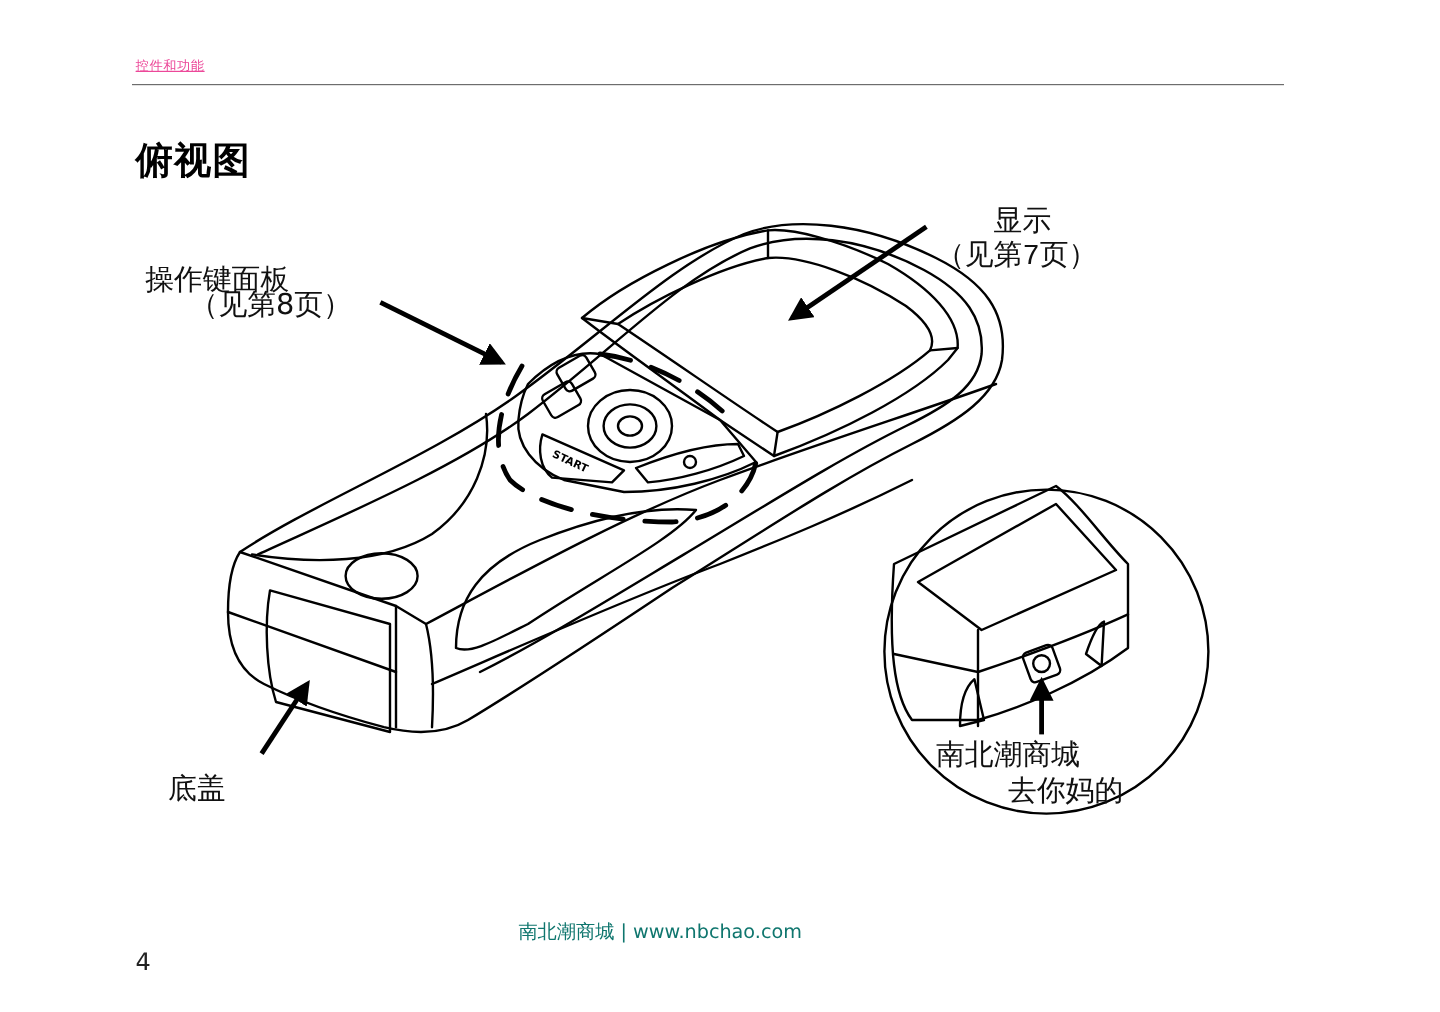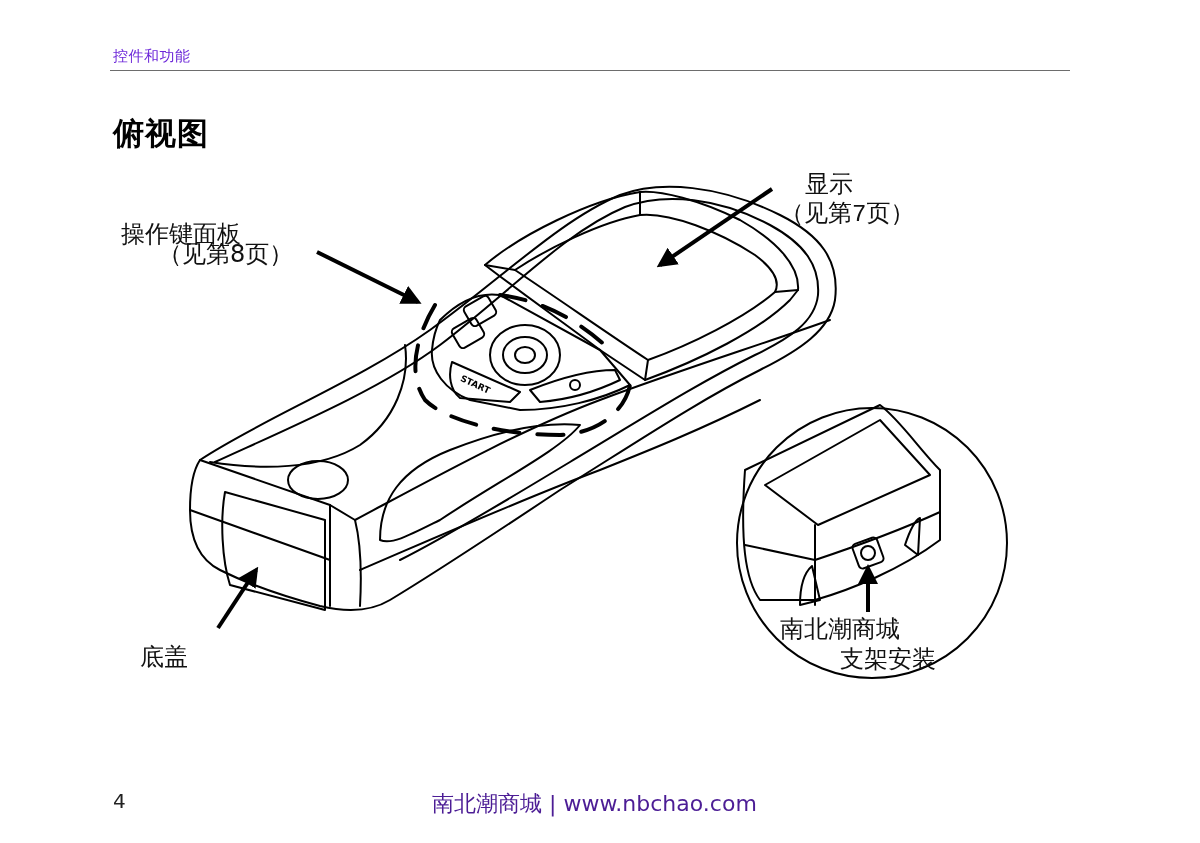--- a/index.html
+++ b/index.html
@@ -1,31 +1,31 @@
 <!DOCTYPE html>
 <html><head>
   <meta charset="utf-8">
   <style>
     html, body { margin: 0; padding: 0; background: #ffffff; }
     body { width: 1200px; height: 843px; position: relative; overflow: hidden;
            font-family: "DejaVu Sans", sans-serif; color: #000; }
     .abs { position: absolute; }
-    .header-text { left: 113px; top: 47px; font-size: 15px; color: #6d28d9; letter-spacing: 0.5px; }
+    .header-text { left: 113px; top: 47px; font-size: 11px; color: #ec4899; letter-spacing: 0.5px; text-decoration: underline; }
     .header-rule { left: 110px; top: 70px; width: 960px; height: 0; border-top: 1px solid #6d6d6d; }
     .page-title { left: 113px; top: 113px; font-size: 31px; font-weight: bold; letter-spacing: 1px; }
     .label { font-size: 24px; line-height: 28px; white-space: nowrap; color: #111; }
     .lbl-keypad1 { left: 121px; top: 222px; font-family: Liberation Mono, monospace; }
     .lbl-keypad2 { left: 158px; top: 240px; }
-    .lbl-display1 { left: 805px; top: 170px; }
+    .lbl-display1 { left: 828px; top: 170px; }
     .lbl-display2 { left: 780px; top: 201px; font-family: Liberation Mono, monospace; }
     .lbl-cover { left: 140px; top: 643px; }
     .lbl-mount1 { left: 780px; top: 615px; }
     .lbl-mount2 { left: 840px; top: 645px; }
     .page-number { left: 113px; top: 789px; font-size: 20px; color: #222; }
-    .footer { left: 432px; top: 789px; font-size: 22px; color: #4c1d95; white-space: nowrap; }
+    .footer { left: 432px; top: 767px; font-size: 16px; color: #0f766e; white-space: nowrap; }
     svg.figure { position: absolute; left: 0; top: 0; }
   </style>
 </head>
 <body>
 
 <div class="abs header-text">控件和功能</div>
 <div class="abs header-rule"></div>
 <div class="abs page-title">俯视图</div>
 
 <svg class="figure" width="1200" height="843" viewBox="0 0 1200 843">
@@ -94,16 +94,16 @@
     <line x1="868" y1="612" x2="868" y2="568"></line>
   </g>
 </svg>
 
 <div class="abs label lbl-keypad1">操作键面板</div>
 <div class="abs label lbl-keypad2">（见第8页）</div>
 <div class="abs label lbl-display1">显示</div>
 <div class="abs label lbl-display2">（见第7页）</div>
 <div class="abs label lbl-cover">底盖</div>
 <div class="abs label lbl-mount1">南北潮商城</div>
-<div class="abs label lbl-mount2">支架安装</div>
+<div class="abs label lbl-mount2">去你妈的</div>
 
 <div class="abs page-number">4</div>
 <div class="abs footer">南北潮商城 | www.nbchao.com</div>
 
 </body></html>

